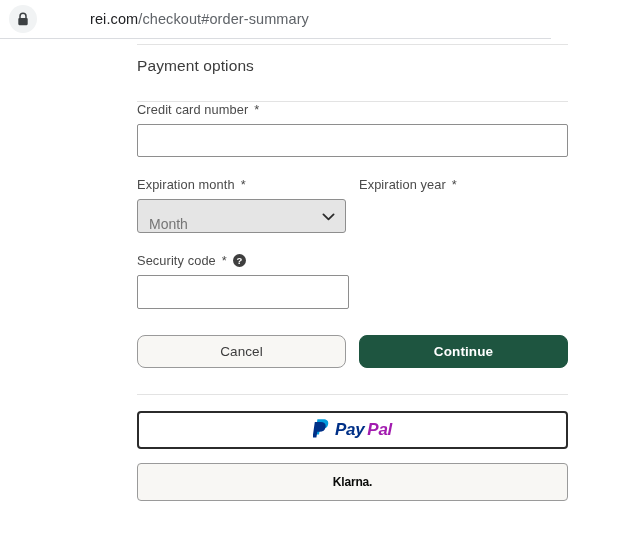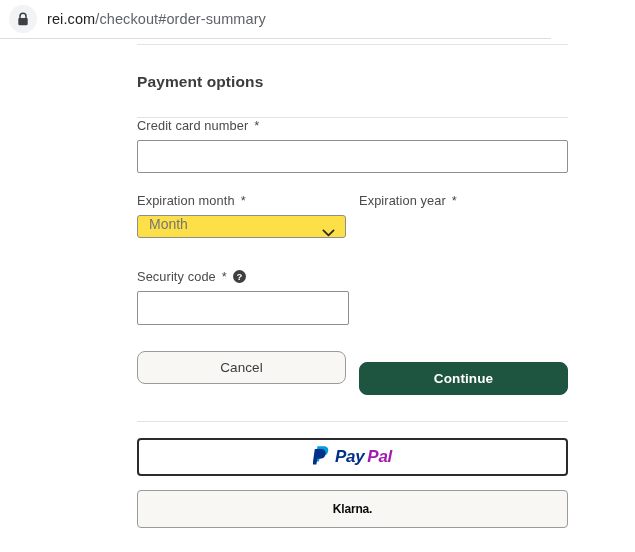--- a/index.html
+++ b/index.html
@@ -15,20 +15,21 @@
   
   .browser-chrome {
     position: absolute;
     top: 0; left: 0;
     width: 551px;
     height: 39px;
     background: #ffffff;
     border-bottom: 1px solid #dadce0;
     display: flex;
     align-items: center;
+    gap: 43px;
   }
   .site-info-btn {
     width: 28px; height: 28px;
     margin-left: 9px;
     border-radius: 50%;
     background: #f1f3f4;
     display: flex;
     align-items: center;
     justify-content: center;
     flex: 0 0 auto;
@@ -61,24 +62,24 @@
 
   .divider {
     height: 1px;
     background: #e3e3e3;
     width: 100%;
   }
   .divider.top { margin-top: 5px; }
 
   .section-title {
     font-size: 15.5px;
-    font-weight: bold;
+    font-weight: normal;
     color: #3c3c3c;
     letter-spacing: .1px;
-    margin-top: 28px;
+    margin-top: 12px;
     margin-bottom: 26px;
   }
 
   .field-label {
     font-size: 12.8px;
     color: #4a4a4a;
     letter-spacing: .1px;
     display: flex;
     align-items: center;
     gap: 6px;
@@ -123,26 +124,26 @@
   .exp-col { width: 212px; }
 
   .select-wrap {
     position: relative;
     margin-top: 7px;
     width: 100%;
     height: 34px;
   }
   .select-box {
     width: 100%;
-    height: 23px;
+    height: 34px;
     border: 1px solid #8e8e8e;
     border-radius: 3px;
-    background: #fde047;
-    display: flex;
-    align-items: flex-start;
+    background: #e5e5e5;
+    display: flex;
+    align-items: flex-end;
     padding: 0 11px;
     font-size: 14px;
     color: #757575;
     cursor: pointer;
   }
   .chevron {
     position: absolute;
     right: 11px;
     top: 50%;
     transform: translateY(-50%);
@@ -172,21 +173,20 @@
   .btn-cancel {
     background: #f8f7f4;
     border: 1px solid #9a9a9a;
     color: #3c3c3c;
   }
   .btn-continue {
     background: #1e5540;
     border: 1px solid #1e5540;
     color: #ffffff;
     font-weight: bold;
-    margin-top: 11px;
   }
 
   .divider.alt { margin-top: 26px; }
 
   .alt-btn {
     width: 100%;
     height: 38px;
     margin-top: 16px;
     border-radius: 4px;
     display: flex;

